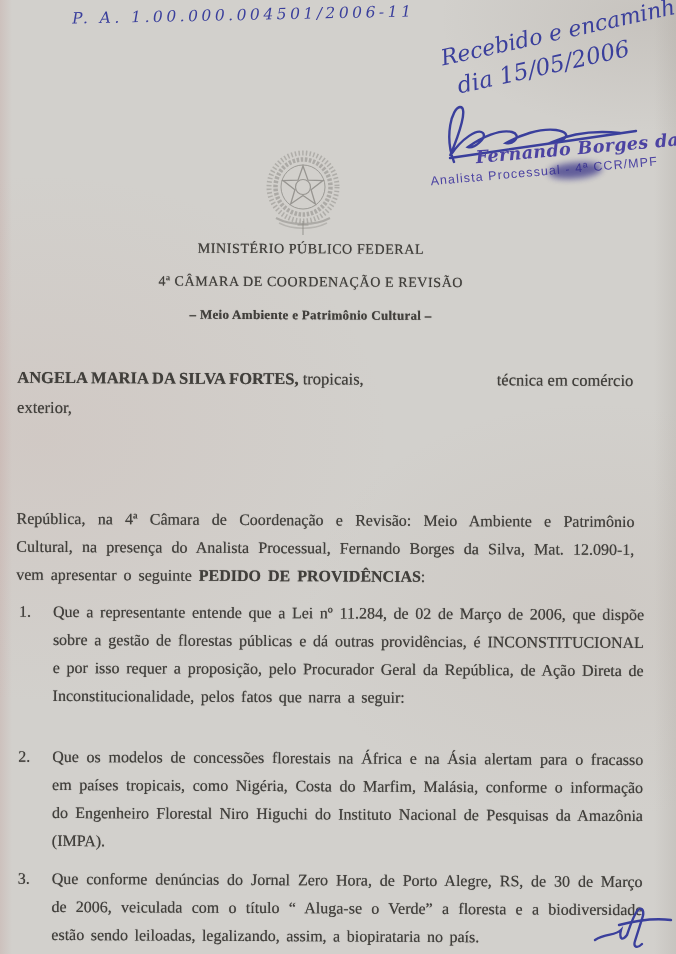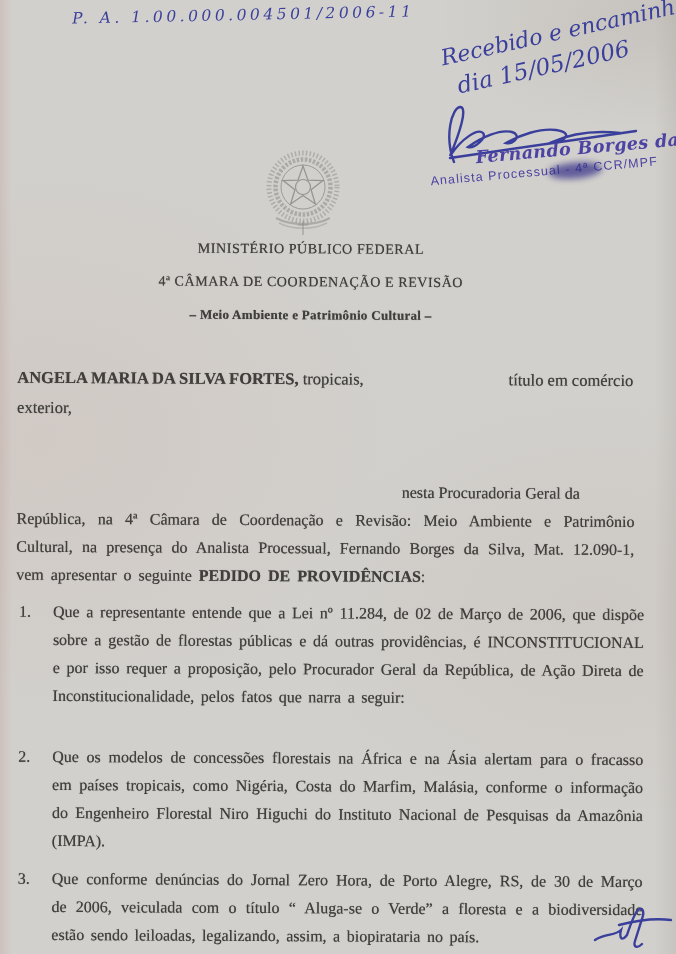--- a/index.html
+++ b/index.html
@@ -111,26 +111,25 @@
 
     <div class="doc-header">
       <div class="h1 t">MINISTÉRIO PÚBLICO FEDERAL</div>
       <div class="h2 t">4ª CÂMARA DE COORDENAÇÃO E REVISÃO</div>
       <div class="h3 t">– Meio Ambiente e Patrimônio Cultural –</div>
     </div>
 
     <div class="intro t">
       <div class="intro-line1">
         <span><span class="bold">ANGELA MARIA DA SILVA FORTES,</span><span> tropicais,</span></span>
-        <span>título em comércio</span>
+        <span>técnica em comércio</span>
       </div>
       <div>exterior,</div>
     </div>
 
-    <div class="opening-frag body-text t">nesta Procuradoria Geral da</div>
     <div class="opening body-text t"><span>República, na 4ª Câmara de Coordenação e Revisão: Meio Ambiente e Patrimônio Cultural, na presença do Analista Processual, Fernando Borges da Silva, Mat. 12.090-1, vem apresentar o seguinte </span><span class="bold">PEDIDO DE PROVIDÊNCIAS</span><span>:</span></div>
 
     <div class="item body-text i1">
       <span class="inum t">1.</span>
       <div class="itext t">Que a representante entende que a Lei nº 11.284, de 02 de Março de 2006, que dispõe sobre a gestão de florestas públicas e dá outras providências, é INCONSTITUCIONAL e por isso requer a proposição, pelo Procurador Geral da República, de Ação Direta de Inconstitucionalidade, pelos fatos que narra a seguir:</div>
     </div>
     <div class="item body-text i2">
       <span class="inum t">2.</span>
       <div class="itext t">Que os modelos de concessões florestais na África e na Ásia alertam para o fracasso em países tropicais, como Nigéria, Costa do Marfim, Malásia, conforme o informação do Engenheiro Florestal Niro Higuchi do Instituto Nacional de Pesquisas da Amazônia (IMPA).</div>
     </div>

